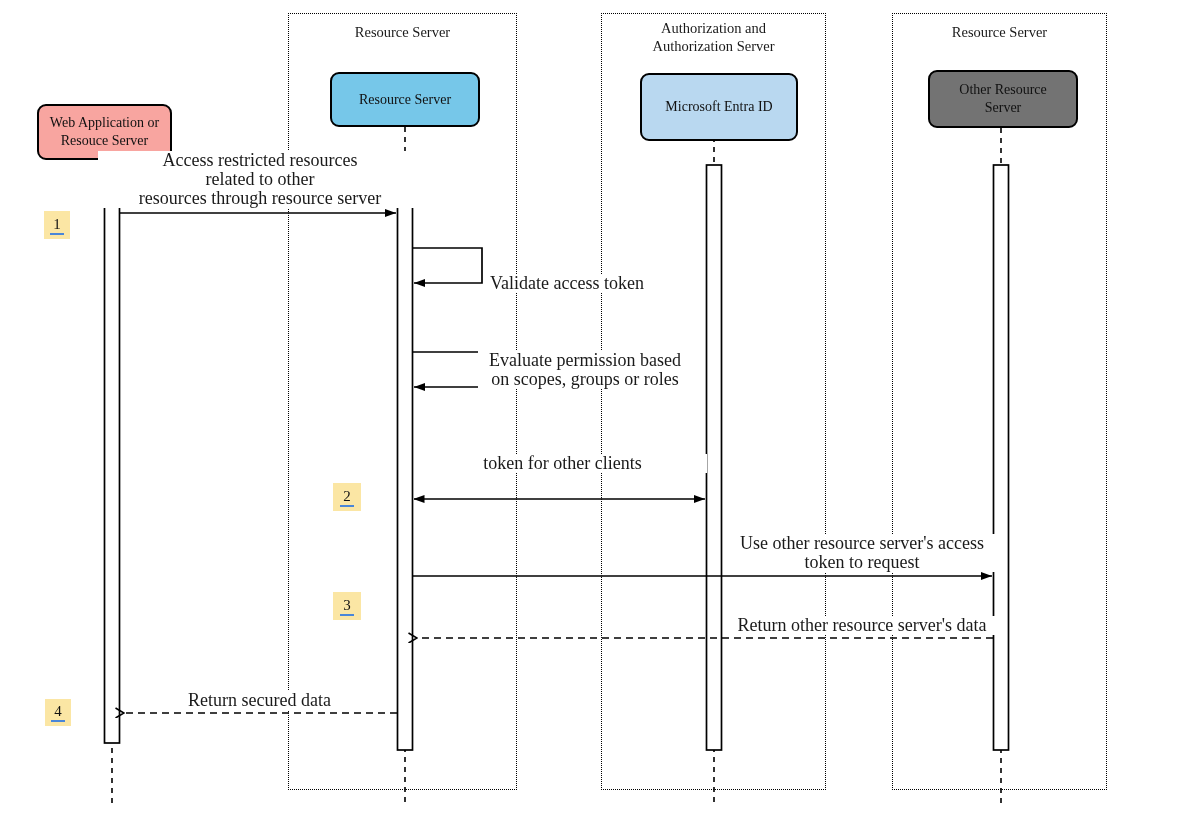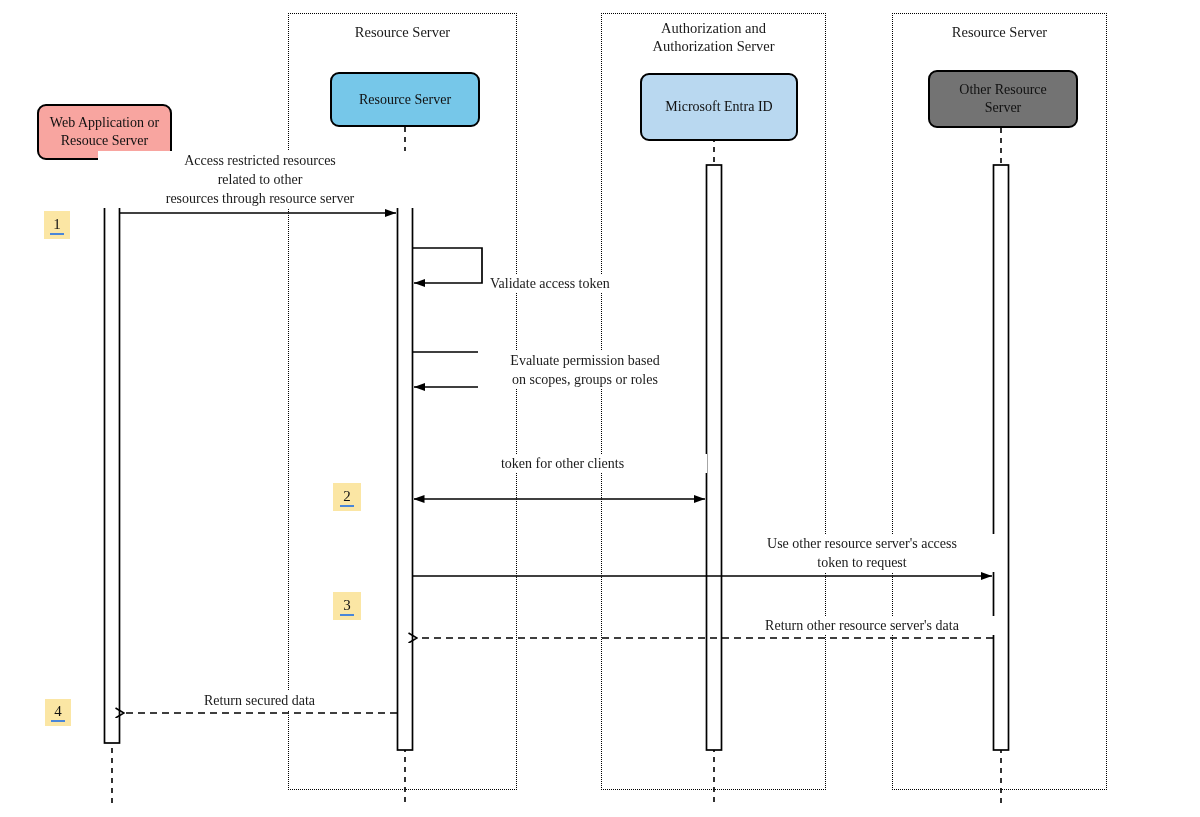--- a/index.html
+++ b/index.html
@@ -14,21 +14,21 @@
   }
   .group-title span{display:block;}
   svg.wires{position:absolute;left:0;top:0;}
   .actor{
     position:absolute;border:2px solid #000;border-radius:9px;box-sizing:border-box;
     display:flex;flex-direction:column;align-items:center;justify-content:center;
     font-size:14px;line-height:18px;text-align:center;color:#111;
   }
   .actor span{display:block;}
   .msg{
-    position:absolute;font-size:14px;line-height:19px;color:#1a1a1a;
+    position:absolute;font-size:18px;line-height:19px;color:#1a1a1a;
     background:#ffffff;padding:0 2px;
   }
   .msg.center{text-align:center;}
   .msg span{display:block;}
   .badge{
     position:absolute;background:#fbe6a4;display:flex;align-items:center;justify-content:center;
     font-size:15px;color:#111;
   }
   .badge span{border-bottom:2px solid #4a86d8;padding:0 3px 1px;line-height:16px;}
 </style>

